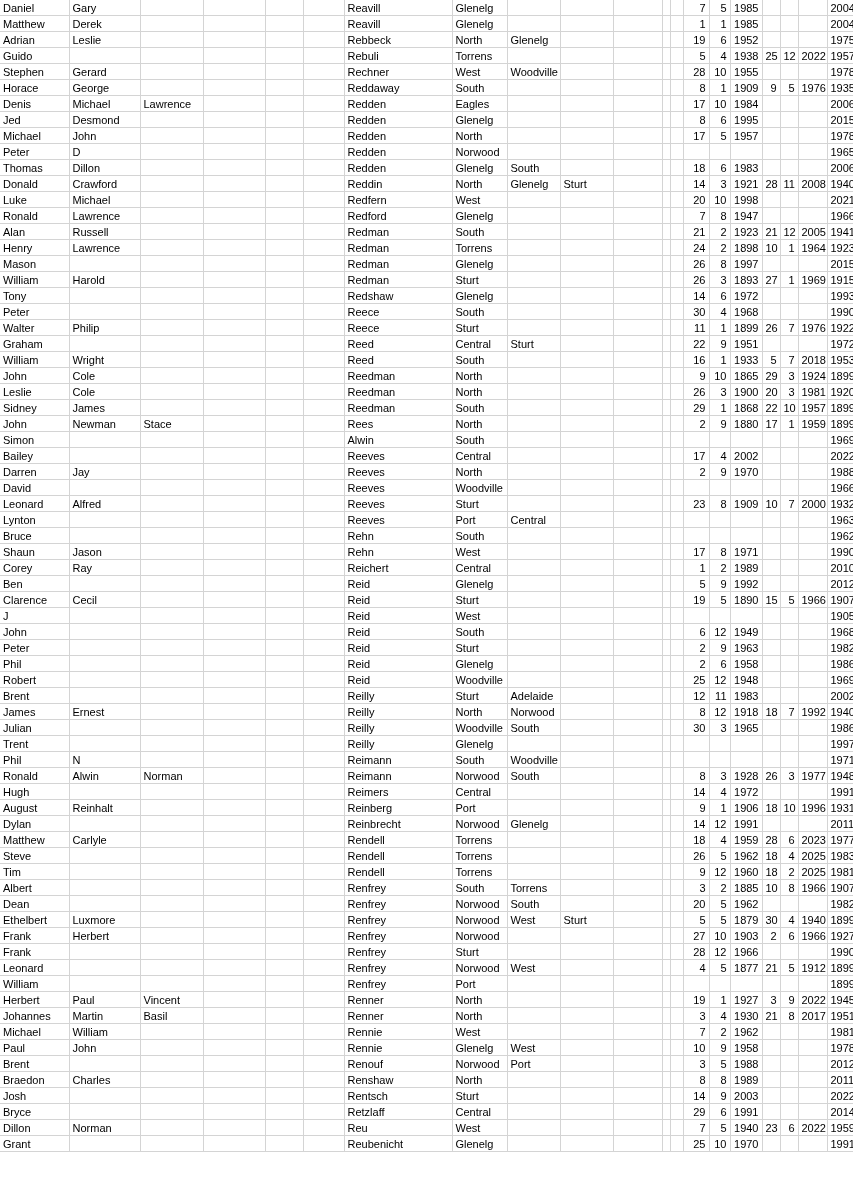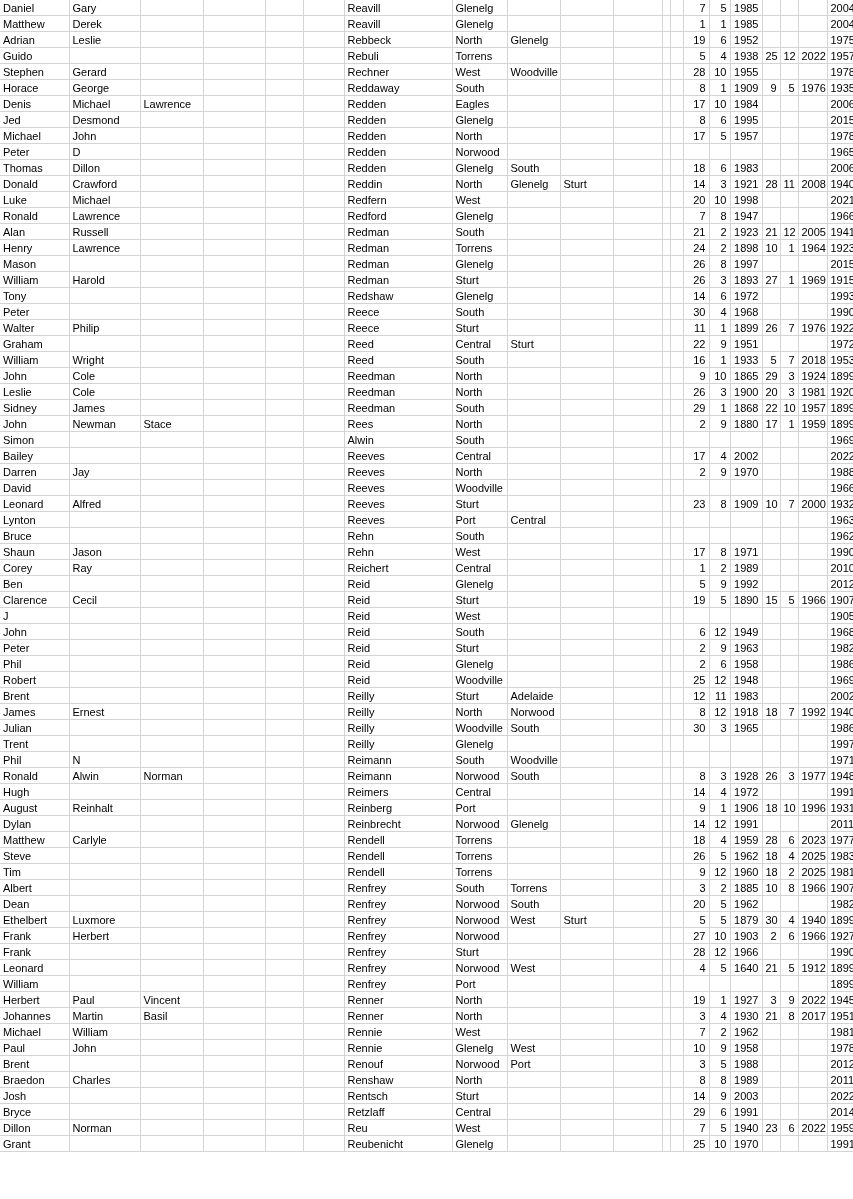--- a/index.html
+++ b/index.html
@@ -1396,21 +1396,21 @@
           <td></td>
           <td>Renfrey</td>
           <td>Norwood</td>
           <td>West</td>
           <td></td>
           <td></td>
           <td></td>
           <td></td>
           <td class="num">4</td>
           <td class="num">5</td>
-          <td class="num">1640</td>
+          <td class="num">1877</td>
           <td class="num">21</td>
           <td class="num">5</td>
           <td class="num">1912</td>
           <td class="num">1899</td>
         </tr>
         <tr>
           <td>William</td>
           <td></td>
           <td></td>
           <td></td>

